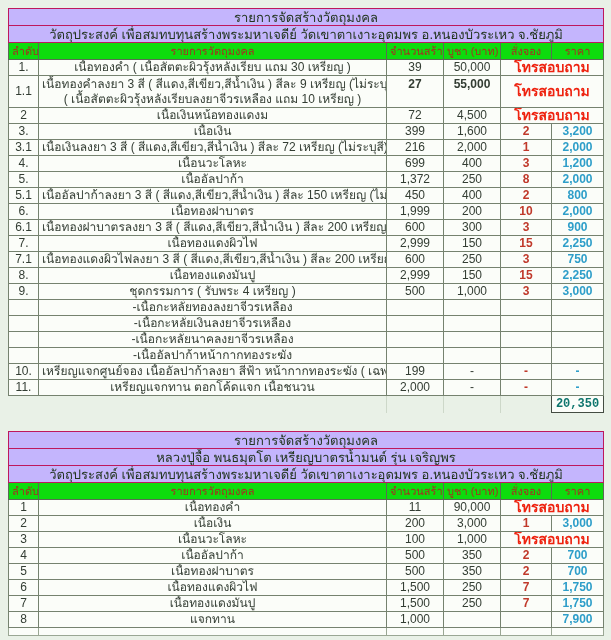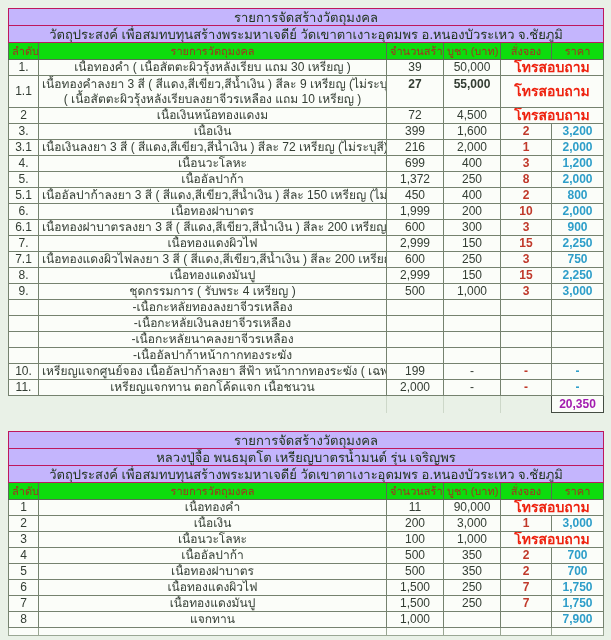--- a/index.html
+++ b/index.html
@@ -62,22 +62,23 @@
     background:transparent;
     height:17px;
     border-left:1px solid #cdd8c9;
   }
   tr.grand-row td:first-child,
   tr.grand-row td.item{border:none;}
   tr.grand-row td.grand-total{
     border:1px solid #444c42;
     background:#fbfdf9;
     text-align:center;
-    color:#a21caf;
+    color:#0f766e;
     font-weight:bold;
+    font-family:Liberation Mono, monospace;
   }
   tr.empty-row td{height:8px;border:1px solid #9aa794;border-top:none;}
 </style>
 </head>
 <body>
 
 <table class="sheet" id="table1">
   <colgroup>
     <col style="width:30px">
       <col style="width:348px">

